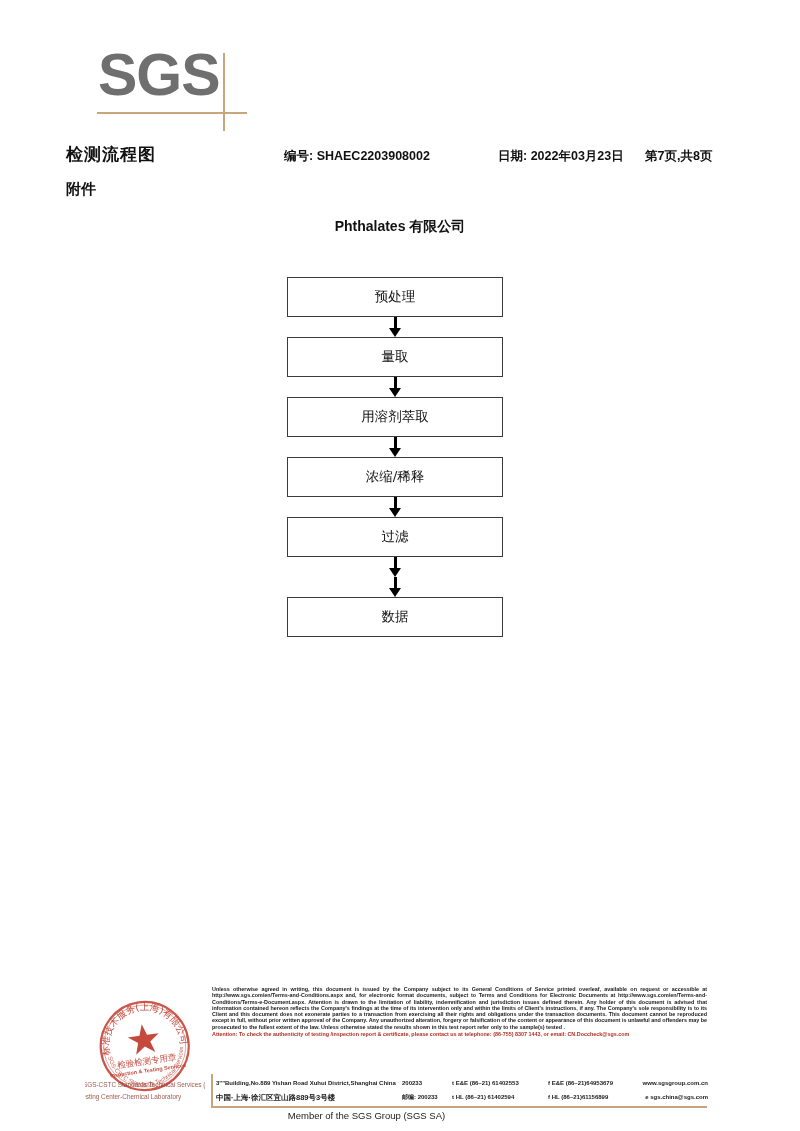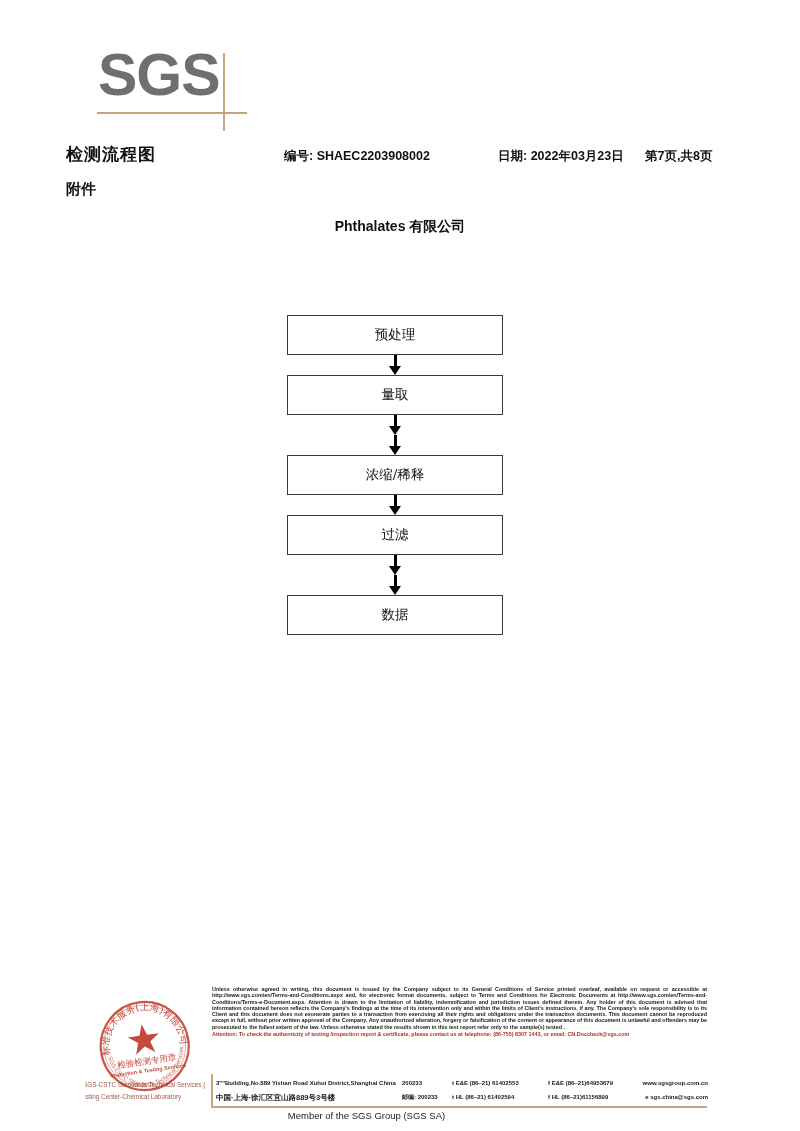--- a/index.html
+++ b/index.html
@@ -99,21 +99,20 @@
     top: 218px;
     text-align: center;
     font-size: 14px;
     font-weight: bold;
   }
   .flow {
     position: absolute;
     left: 287px;
     top: 277px;
     width: 216px;
-    margin-top: 38px;
   }
   .flow-box {
     position: relative;
     width: 216px;
     height: 40px;
     border: 1.3px solid #3a3a3a;
     box-sizing: border-box;
     display: flex;
     align-items: center;
     justify-content: center;
@@ -255,20 +254,23 @@
       </div>
 
     <div class="flow-box">
         <span>量取</span>
       </div>
     <div class="flow-arrow">
         <div class="shaft"></div>
         <div class="head"></div>
       </div>
 
+    <div class="flow-box">
+        <span>用溶剂萃取</span>
+      </div>
     <div class="flow-arrow">
         <div class="shaft"></div>
         <div class="head"></div>
       </div>
 
     <div class="flow-box">
         <span>浓缩/稀释</span>
       </div>
     <div class="flow-arrow">
         <div class="shaft"></div>

